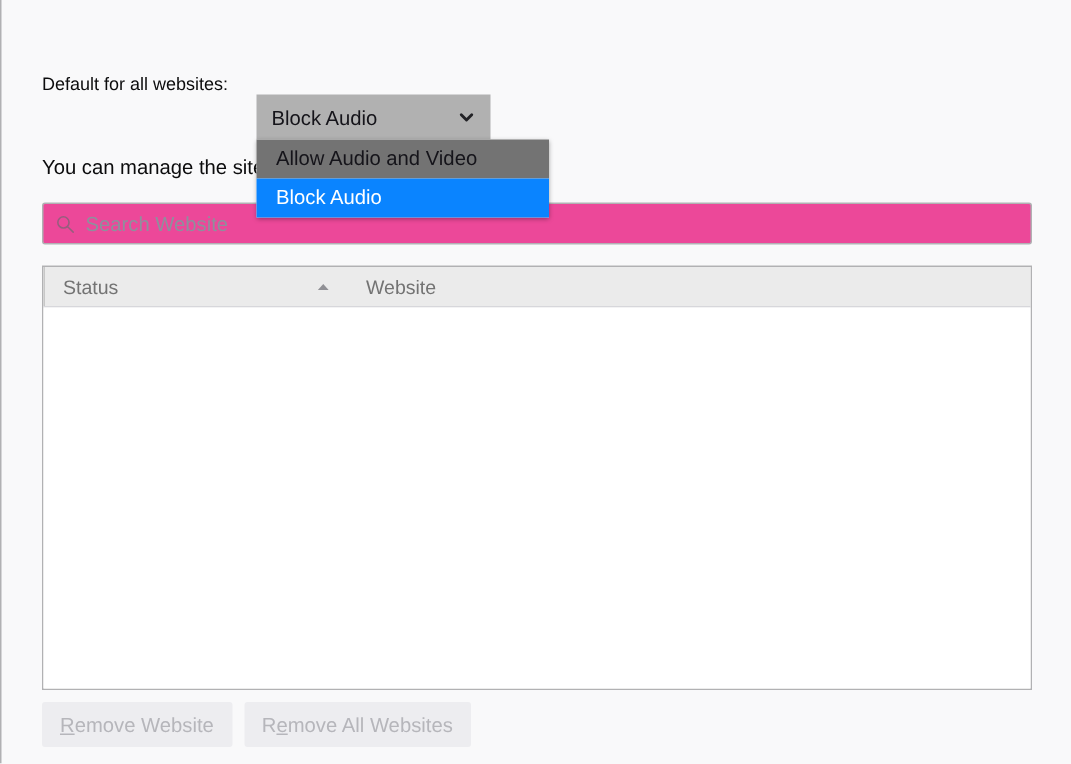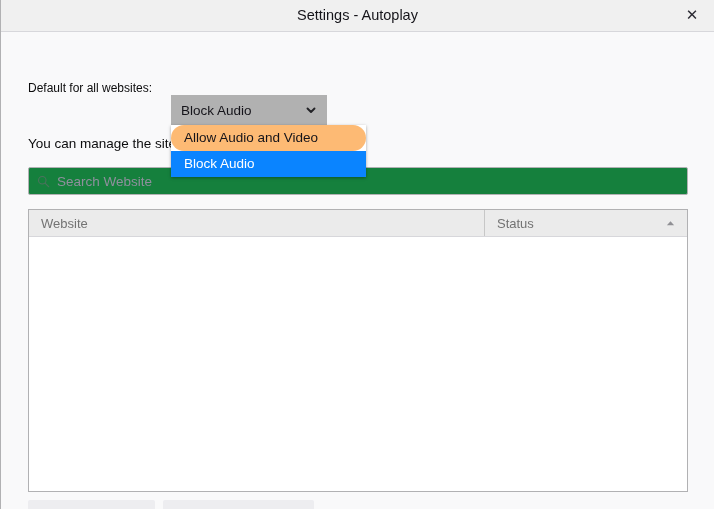--- a/index.html
+++ b/index.html
@@ -142,36 +142,35 @@
     height: 26px;
     line-height: 26px;
     padding: 0 0 0 13px;
     font-size: 13.5px;
     color: #15141a;
     white-space: nowrap;
     cursor: default;
     box-sizing: border-box;
   }
   .option.hovered {
-    background: #fdba74;
-    border-radius: 13px;
+    background: #737373;
   }
   .option.selected {
     background: #0a84ff;
     color: #ffffff;
   }
 
   
   .search-box {
     position: absolute;
     left: 27px;
     top: 135px;
     width: 660px;
     height: 28px;
-    background: #15803d;
+    background: #ec4899;
     border: 1px solid #b1b1b3;
     border-radius: 2px;
     box-sizing: border-box;
     display: flex;
     align-items: center;
     padding: 0 8px;
     z-index: 10;
   }
   .search-icon {
     width: 13px;
@@ -268,53 +267,47 @@
   }
   .btn .akey {
     text-decoration: underline;
   }
 </style>
 </head>
 <body>
 
 <div class="window">
 
-  <div class="titlebar">
-    <div class="titlebar-title">Settings - Autoplay</div>
-    <div class="close-button">
-      <span class="close-glyph">✕</span>
-    </div>
-  </div>
 
   <div class="content">
 
     <div class="row-default">
       <span class="label-default">Default for all websites:</span>
     </div>
 
     <div class="desc-text">You can manage the sites that autoplay settings here.</div>
 
     <div class="search-box">
       <svg class="search-icon" viewBox="0 0 16 16">
         <circle cx="6.5" cy="6.5" r="4.6" fill="none" stroke="#6a6a6f" stroke-width="1.3"></circle>
         <line x1="10" y1="10" x2="14.5" y2="14.5" stroke="#6a6a6f" stroke-width="1.3" stroke-linecap="round"></line>
       </svg>
       <input class="search-input" type="text" placeholder="Search Website" style="">
     </div>
 
     <div class="table">
       <div class="table-header">
-        <div class="th th-website">
-          <span>Website</span>
-        </div>
         <div class="th th-status">
           <span>Status</span>
           <svg class="sort-arrow" viewBox="0 0 10 10">
             <polygon points="5,2.5 9,7 1,7" fill="#909095"></polygon>
           </svg>
+        </div>
+        <div class="th th-website">
+          <span>Website</span>
         </div>
       </div>
       <div class="table-body"></div>
     </div>
 
     <div class="footer">
       <button class="btn" disabled="">
         <span class="akey">R</span>
           <span>emove Website</span>
       </button>

